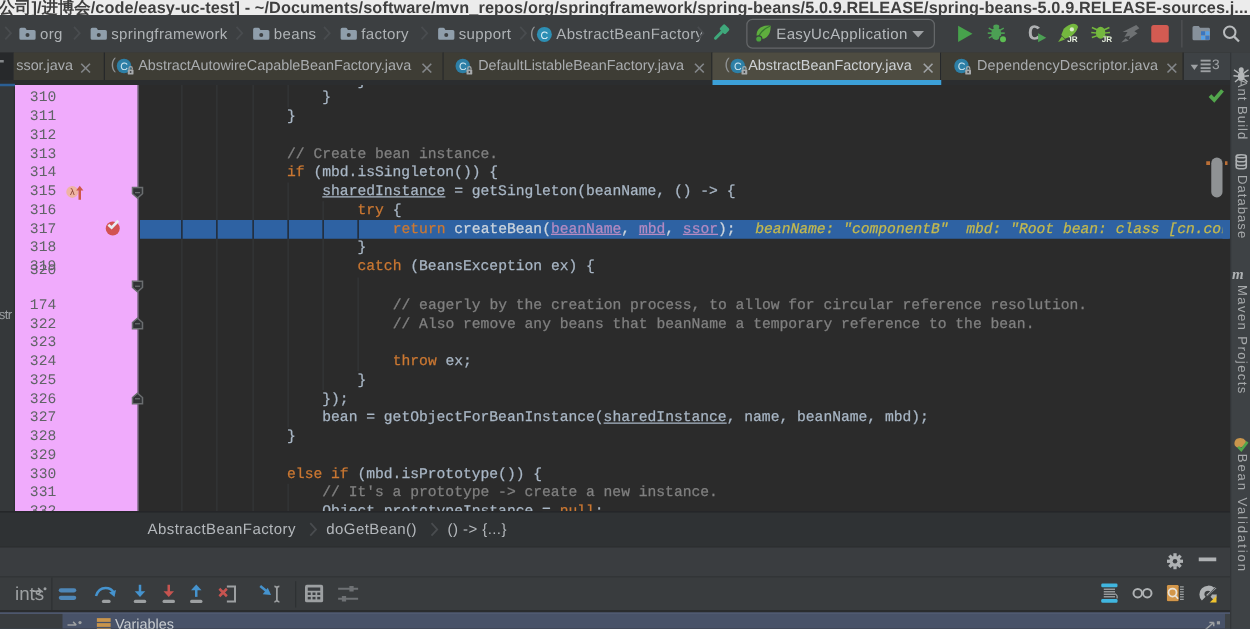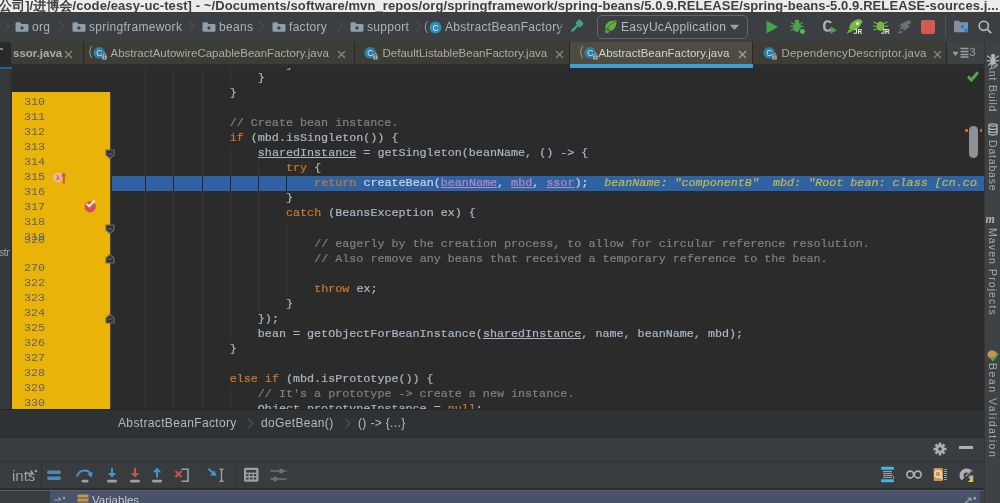--- a/index.html
+++ b/index.html
@@ -7,21 +7,21 @@
 #title { position:absolute; left:0; top:0; width:1000px; height:11.5px; background:#ECECEC; overflow:hidden; }
 #title span { position:absolute; left:-1px; top:-3.5px; font-size:13px; color:#3F3F3F; white-space:pre; font-weight:600; letter-spacing:0.09px; }
 #nav { position:absolute; left:0; top:11.5px; width:1000px; height:30px; background:#3C3F41; }
 .bc { position:absolute; top:0; height:30px; line-height:30px; font-size:12px; color:#AFB3B6; white-space:pre; letter-spacing:0.3px; }
 #tabbar { position:absolute; left:0; top:41.5px; width:1000px; height:26.5px; background:#3E4245; }
 .tab { position:absolute; top:0; height:22.5px; border-right:1px solid #26282A; }
 .tabtxt { position:absolute; top:0; height:22.5px; line-height:22.5px; font-size:11.5px; color:#A9ACAF; white-space:pre; }
 #underline { position:absolute; left:569.5px; top:22px; width:183.5px; height:4.5px; background:#3CA0D8; }
 #tabstrip { position:absolute; left:0; top:22.5px; width:1000px; height:4px; background:#2B2D2F; }
 #editor { position:absolute; left:0; top:68px; width:983.5px; height:341px; background:#2B2B2B; overflow:hidden; }
-#gutter { position:absolute; left:11.5px; top:0; width:99px; height:341px; background:#eab308; border-right:1px solid #44474A;margin-top:24px; }
+#gutter { position:absolute; left:11.5px; top:0; width:99px; height:341px; background:#f0abfc; border-right:1px solid #44474A; }
 .ln { position:absolute; right:64.5px; height:15.05px; line-height:15.05px; font-family:"Liberation Mono",monospace; font-size:11.73px; color:#606366; }
 .cl { position:absolute; height:15.05px; line-height:15.05px; font-family:"Liberation Mono",monospace; font-size:11.734px; white-space:pre; color:#A9B7C6; -webkit-text-stroke:0.2px; }
 .cl k { color:#CC7832; } .cl c { color:#808080; } .cl s { color:#A9B7C6; text-decoration:none; } .cl b2 { color:#CDD5DD;text-align:right; }
 .cl u { text-decoration:underline; }
 .cl v { color:#B48BC2; text-decoration:underline; }
 .cl i1 { color:#C4B94E; font-style:italic; }
 #blueline { position:absolute; left:111.8px; top:108.35px; width:871.7px; height:15.05px; background:#2E62A3; }
 .ig { position:absolute; width:1px; background:#353739; }
 .igb { position:absolute; width:1px; top:108.35px; height:15.05px; background:rgba(8,22,44,0.5); }
 #crumbs { position:absolute; left:0; top:409px; width:1000px; height:27.5px; background:#2F3234; border-top:1px solid #232527; }
@@ -164,21 +164,21 @@
       </svg>
 <svg style="left:977px;top:7px" width="16" height="16" viewBox="0 0 16 16">
 <circle cx="6.8" cy="6.8" r="4.6" stroke="#B9BCBE" stroke-width="1.6" fill="none"></circle>
 <line x1="10.3" y1="10.3" x2="14.2" y2="14.2" stroke="#B9BCBE" stroke-width="1.8"></line>
       </svg>
     </div>
 <div id="tabbar">
       <div class="tab" style="left:0;width:11px;background:#27292B;border-right:none;"></div>
 <div class="tab" style="left:11px;width:73px;background:#3E3D35;"></div>
 <div style="position:absolute;left:0;top:6px;width:3px;height:2px;background:#84878A;"></div>
-<div class="tabtxt" style="left:13px;font-weight:bold;">ssor.java</div>
+<div class="tabtxt" style="left:13px;">ssor.java</div>
 <svg style="left:64px;top:8px" width="9" height="9" viewBox="0 0 9 9">
         <path d="M1 1 L8 8 M8 1 L1 8" stroke="#84878A" stroke-width="1.3"></path>
       </svg>
 <div class="tab" style="left:84px;width:271px;background:#3E3D35;"></div>
 <div style="position:absolute;left:88.5px;top:2.0px;font-size:12.5px;color:#8F9294;">(</div>
       <svg style="left:93px;top:4.5px" width="15" height="15" viewBox="0 0 15 15">
         <circle cx="6.2" cy="6.8" r="5.8" fill="#2D7FA6"></circle>
         <text x="6.2" y="10" font-size="8.5" fill="#CFE6F0" text-anchor="middle" font-family="Liberation Sans">C</text>
         <g>
           <rect x="9.2" y="9.6" width="4.6" height="4" rx="0.7" fill="#A8ABAD"></rect>
@@ -268,21 +268,21 @@
 <div class="cl" style="top:-10.50px;left:286.01px"><s>}</s></div>
 <div class="cl" style="top:3.00px;left:257.84px"><s>}</s></div>
 <div class="cl" style="top:18.05px;left:229.67px"><s>}</s></div>
 <div class="cl" style="top:48.15px;left:229.67px"><c>// Create bean instance.</c></div>
 <div class="cl" style="top:63.20px;left:229.67px"><k>if</k><s> (mbd.isSingleton()) {</s></div>
 <div class="cl" style="top:78.25px;left:257.84px"><s><u>sharedInstance</u> = getSingleton(beanName, () -&gt; {</s></div>
 <div class="cl" style="top:93.30px;left:286.01px"><k>try</k><s> {</s></div>
 <div class="cl" style="top:123.40px;left:286.01px"><s>}</s></div>
 <div class="cl" style="top:138.45px;left:286.01px"><k>catch</k><s> (BeansException ex) {</s></div>
 <div class="cl" style="top:168.55px;left:314.18px"><c>// eagerly by the creation process, to allow for circular reference resolution.</c></div>
-<div class="cl" style="top:183.60px;left:314.18px"><c>// Also remove any beans that received a temporary reference to the bean.</c></div>
+<div class="cl" style="top:183.60px;left:314.18px"><c>// Also remove any beans that beanName a temporary reference to the bean.</c></div>
 <div class="cl" style="top:213.70px;left:314.18px"><k>throw</k><s> ex;</s></div>
 <div class="cl" style="top:228.75px;left:286.01px"><s>}</s></div>
 <div class="cl" style="top:243.80px;left:257.84px"><s>});</s></div>
 <div class="cl" style="top:258.85px;left:257.84px"><s>bean = getObjectForBeanInstance(<u>sharedInstance</u>, name, beanName, mbd);</s></div>
 <div class="cl" style="top:273.90px;left:229.67px"><s>}</s></div>
 <div class="cl" style="top:304.00px;left:229.67px"><k>else</k><s> </s><k>if</k><s> (mbd.isPrototype()) {</s></div>
 <div class="cl" style="top:319.05px;left:257.84px"><c>// It's a prototype -&gt; create a new instance.</c></div>
 <div class="cl" style="top:334.10px;left:257.84px"><s>Object prototypeInstance = </s><k>null</k><s>;</s></div>
 <div class="cl" style="top:108.35px;left:314.18px"><k>return</k><b2> createBean(</b2><v>beanName</v><b2>, </b2><v>mbd</v><b2>, </b2><v>ssor</v><b2>);</b2><i1 style="margin-left:15.7px">beanName: "componentB"  mbd: "Root bean: class [cn.config.Co</i1></div>
 <div id="gutter">
@@ -290,21 +290,21 @@
 <div class="ln" style="top:18.05px">311</div>
 <div class="ln" style="top:33.10px">312</div>
 <div class="ln" style="top:48.15px">313</div>
 <div class="ln" style="top:63.20px">314</div>
 <div class="ln" style="top:78.25px">315</div>
 <div class="ln" style="top:93.30px">316</div>
 <div class="ln" style="top:108.35px">317</div>
 <div class="ln" style="top:123.40px">318</div>
 <div class="ln" style="top:138.45px">319</div>
 <div class="ln" style="top:141px">320</div>
-<div class="ln" style="top:168.55px">270</div>
+<div class="ln" style="top:168.55px">174</div>
 <div class="ln" style="top:183.60px">322</div>
 <div class="ln" style="top:198.65px">323</div>
 <div class="ln" style="top:213.70px">324</div>
 <div class="ln" style="top:228.75px">325</div>
 <div class="ln" style="top:243.80px">326</div>
 <div class="ln" style="top:258.85px">327</div>
 <div class="ln" style="top:273.90px">328</div>
 <div class="ln" style="top:288.95px">329</div>
 <div class="ln" style="top:304.00px">330</div>
 <div class="ln" style="top:319.05px">331</div>

